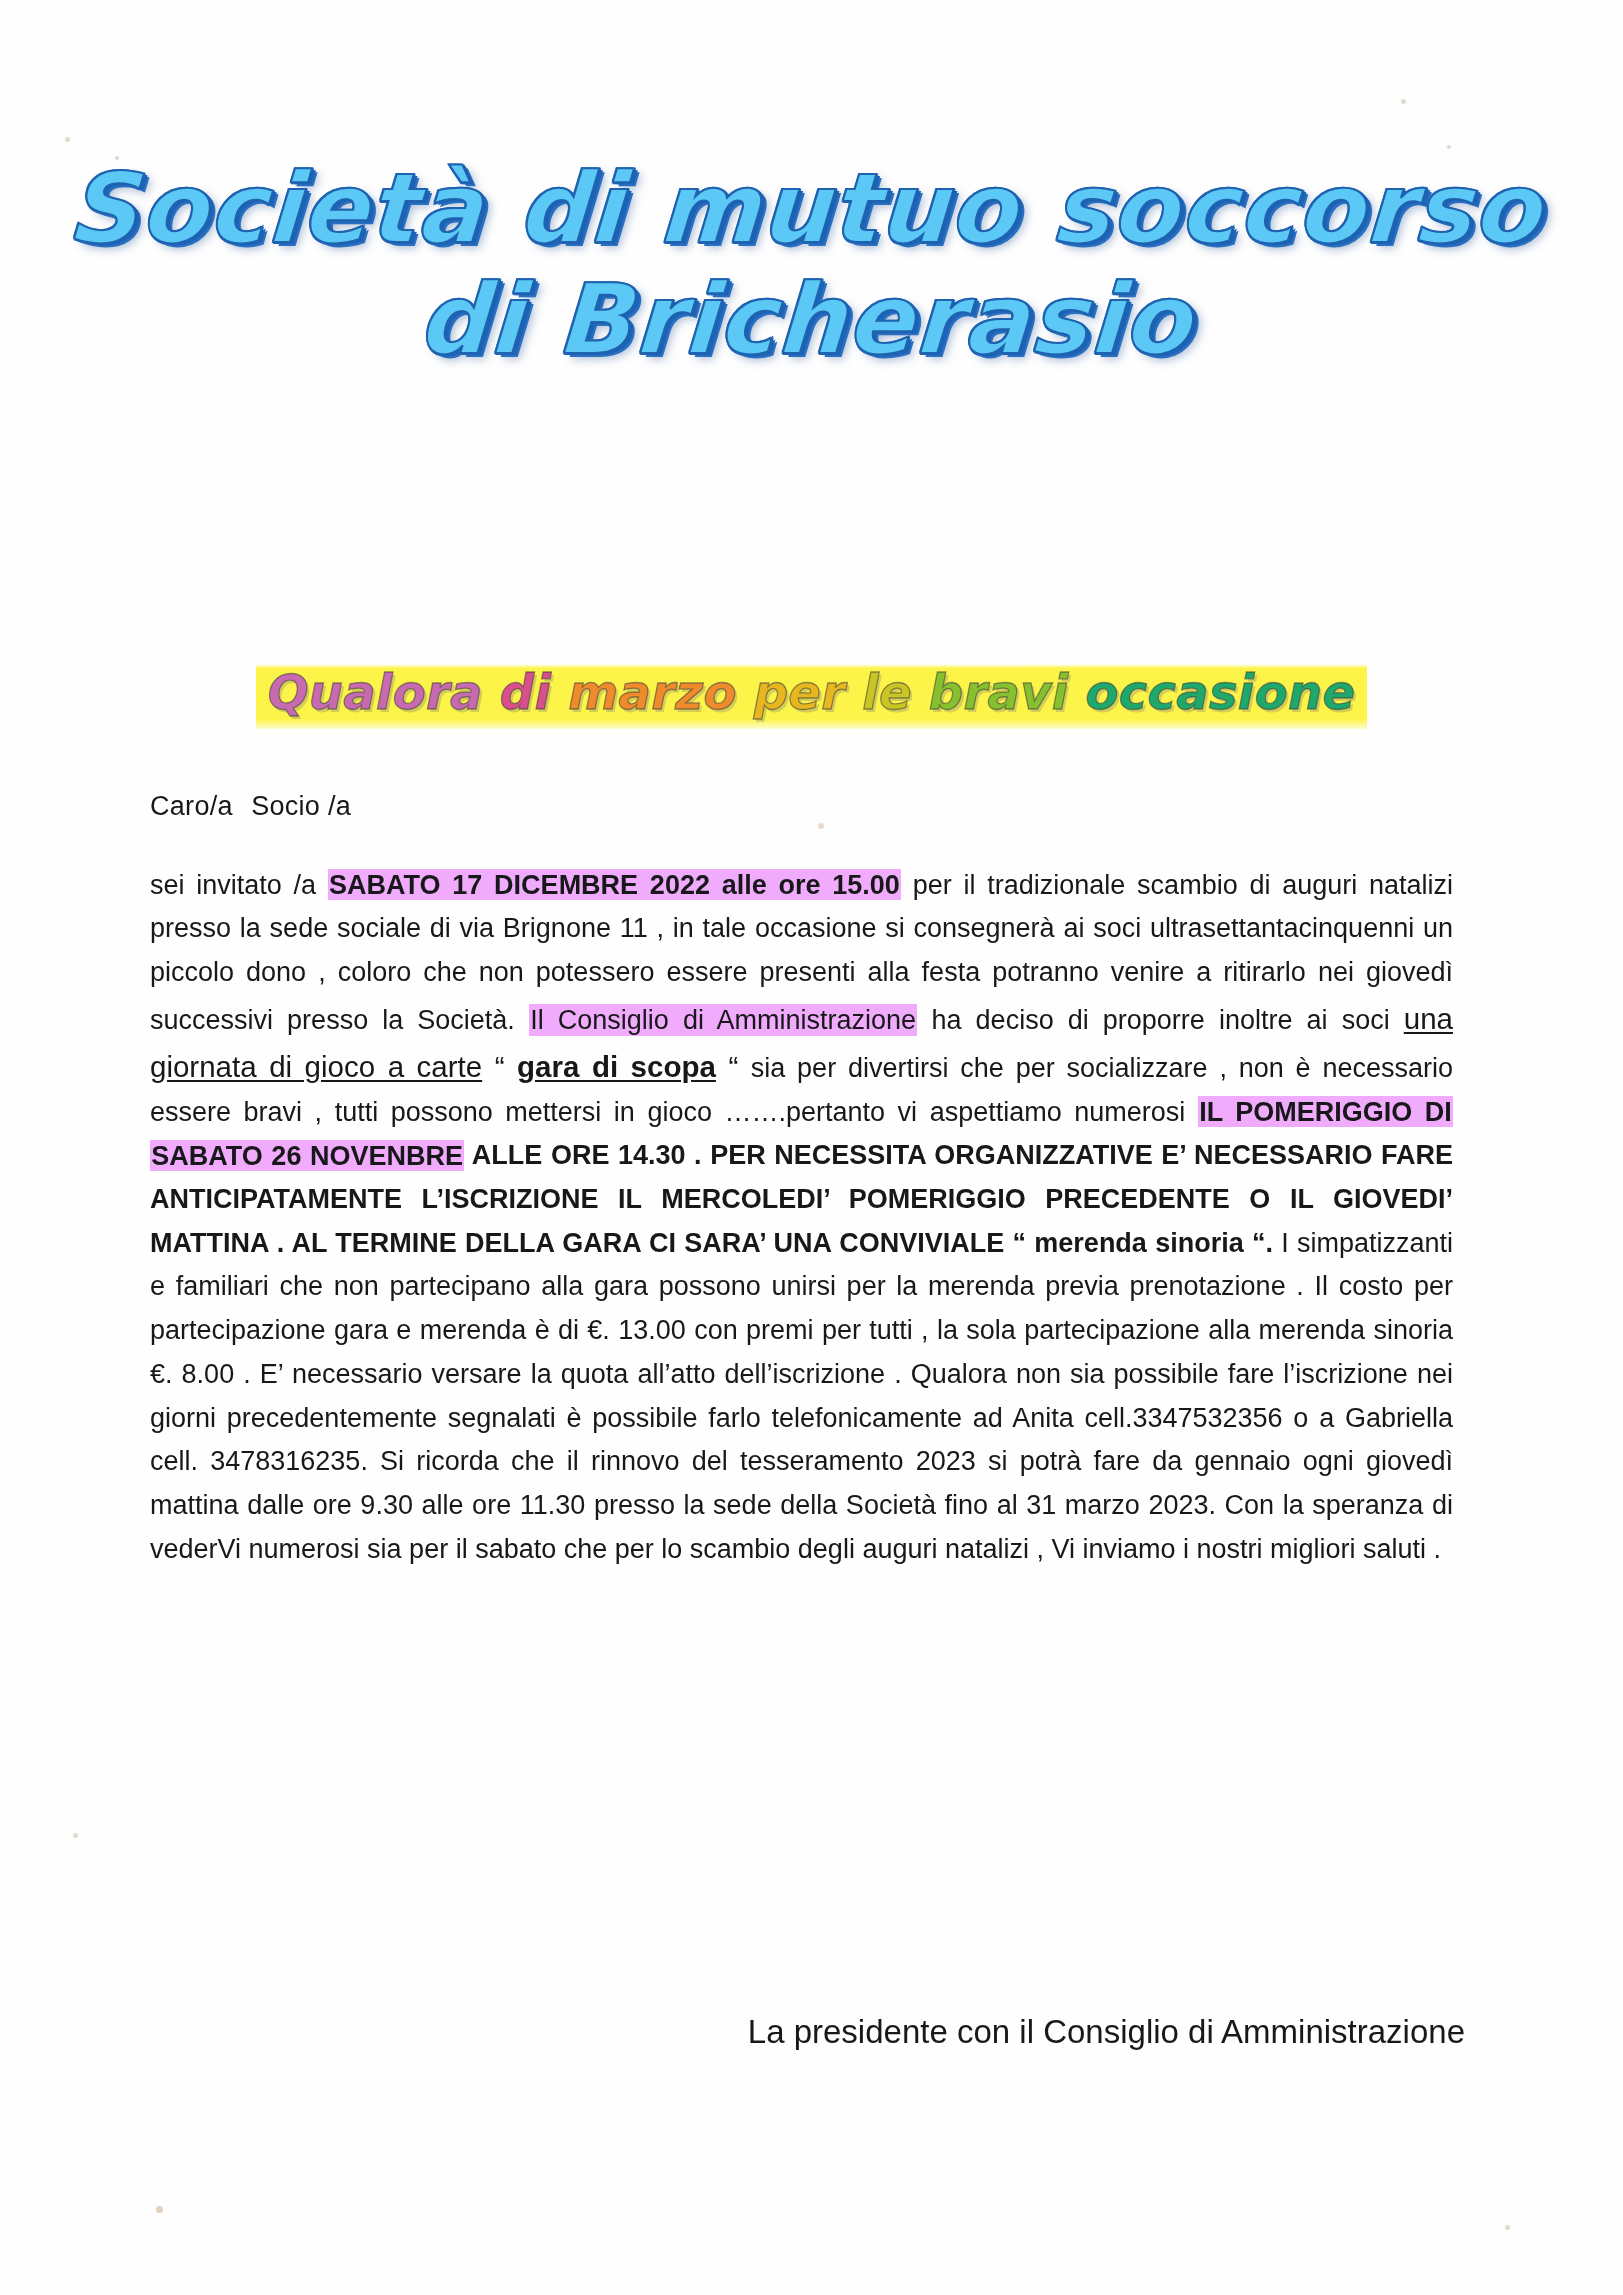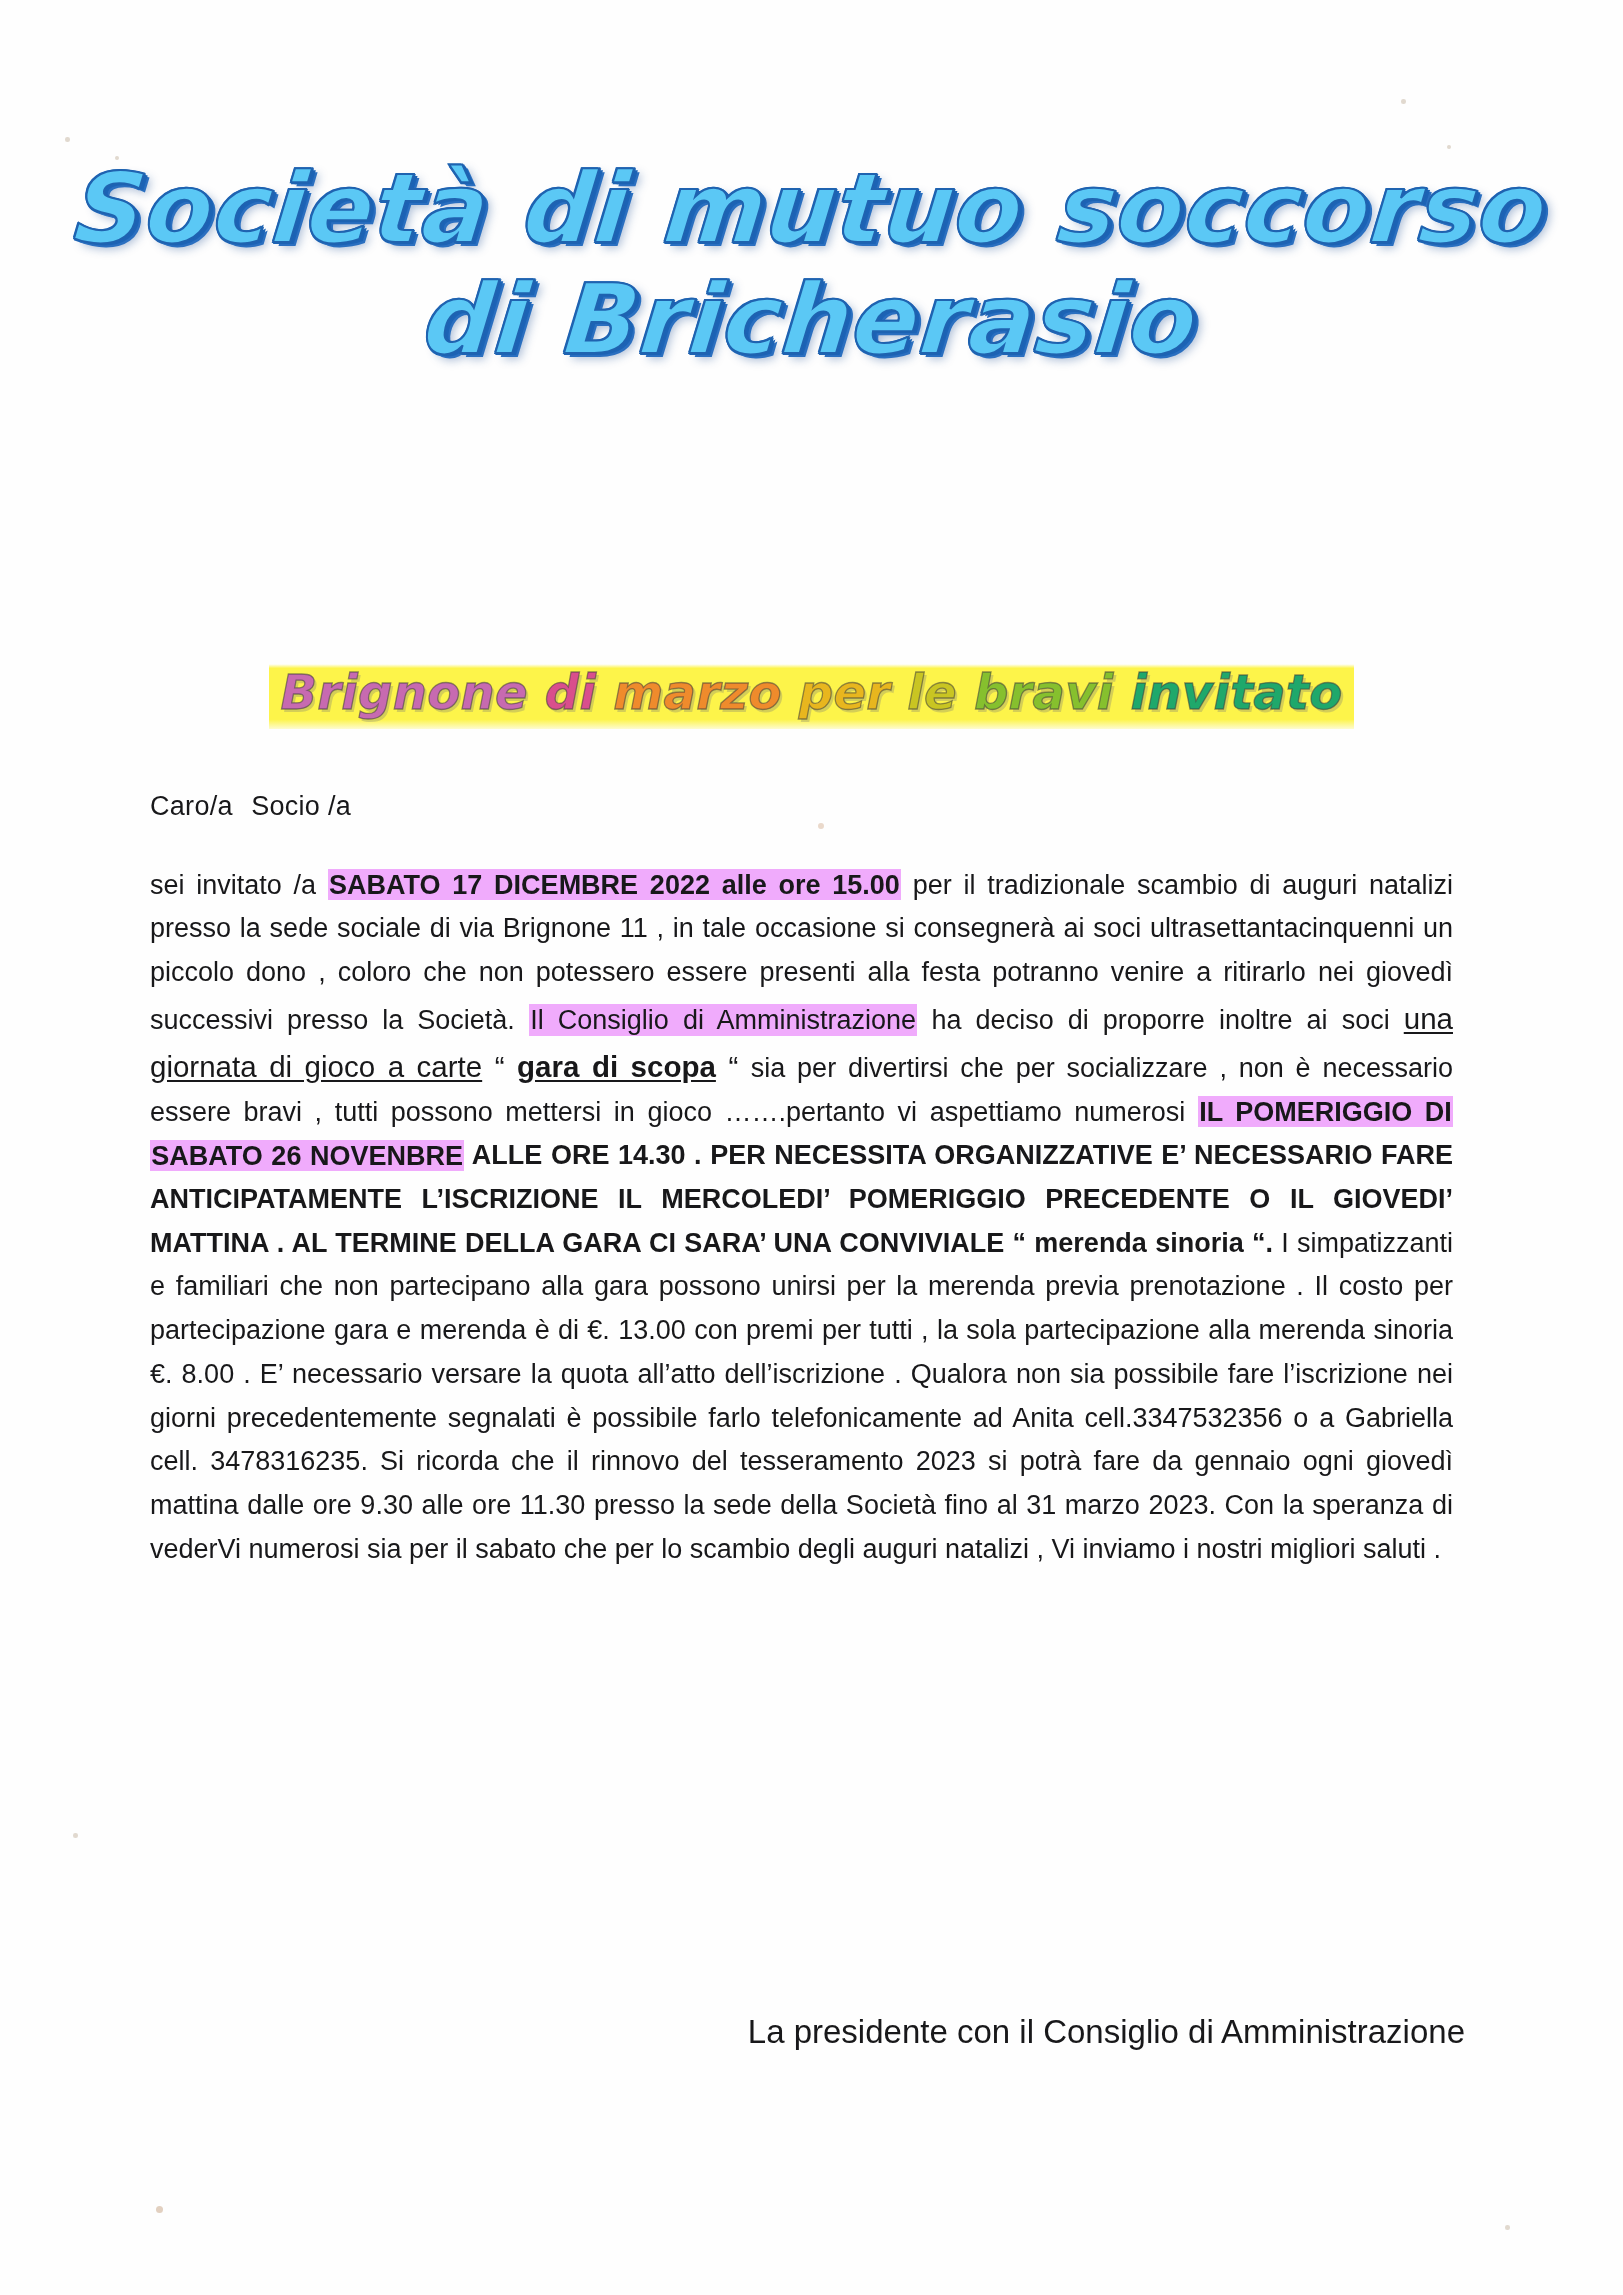--- a/index.html
+++ b/index.html
@@ -167,27 +167,27 @@
   <div class="speck" style="left:156px; top:2206px; width:7.2px; height:7.2px; background:#caa98c;"></div>
   <div class="speck" style="left:1505px; top:2225px; width:4.6px; height:4.6px;"></div>
 
   <div class="title-block">
     <div class="wordart wordart-line1">Società di mutuo soccorso</div>
     <div class="wordart wordart-line2">di Bricherasio</div>
   </div>
 
   <div class="subtitle-wrap">
     <div class="subtitle">
-      <span class="c1">Brignone</span>
+      <span class="c1">Qualora</span>
       <span class="c2">di</span>
       <span class="c4">marzo</span>
       <span class="c5">per</span>
       <span class="c6">le</span>
       <span class="c7">bravi</span>
-      <span class="c9">invitato</span>
+      <span class="c9">occasione</span>
     </div>
   </div>
 
   <div class="body-text">
 
     <div class="salutation">
       <span>Caro/a</span><span class="gap"></span><span>Socio /a</span>
     </div>
 
     <p class="para"><span>sei invitato /a</span> <span class="hl b">SABATO  17  DICEMBRE  2022 alle ore 15.00</span><span> per il tradizionale scambio di auguri natalizi presso la sede sociale di via Brignone 11 , in tale occasione si   consegnerà ai soci ultrasettantacinquenni un piccolo dono ,  coloro che non potessero essere presenti alla festa potranno venire a ritirarlo nei giovedì successivi presso la Società.</span> <span class="hl">Il Consiglio di Amministrazione</span><span> ha deciso di proporre inoltre ai soci </span><span class="u bigger">una giornata di gioco a carte</span><span class="bigger"> “ </span><span class="u b bigger">gara di scopa</span><span class="bigger"> “ </span><span> sia per divertirsi che per socializzare , non è necessario essere bravi , tutti possono mettersi in gioco …….pertanto vi aspettiamo numerosi </span><span class="hl b">IL POMERIGGIO DI </span><span class="hl b">SABATO 26 NOVENBRE</span><span class="caps-bold"> ALLE ORE 14.30 . PER NECESSITA ORGANIZZATIVE E’ NECESSARIO FARE ANTICIPATAMENTE L’ISCRIZIONE IL MERCOLEDI’ POMERIGGIO PRECEDENTE O IL GIOVEDI’ MATTINA . AL TERMINE DELLA GARA CI SARA’ UNA CONVIVIALE “ merenda sinoria “.</span><span> I simpatizzanti e familiari che non partecipano alla gara possono unirsi per la merenda previa prenotazione . Il costo per partecipazione gara e merenda è di €. 13.00 con premi per tutti , la sola partecipazione alla merenda sinoria  €. 8.00 . E’ necessario versare la quota all’atto dell’iscrizione . Qualora non sia possibile fare l’iscrizione nei giorni precedentemente segnalati è possibile farlo telefonicamente ad Anita cell.3347532356   o a Gabriella cell. 3478316235.   Si ricorda che il rinnovo del tesseramento 2023  si potrà fare da gennaio ogni giovedì mattina dalle ore 9.30 alle ore 11.30 presso la sede della Società fino al 31 marzo 2023.</span><span>            Con la speranza di vederVi numerosi sia per il sabato che  per lo scambio degli auguri natalizi , Vi inviamo i nostri migliori saluti .</span></p>

